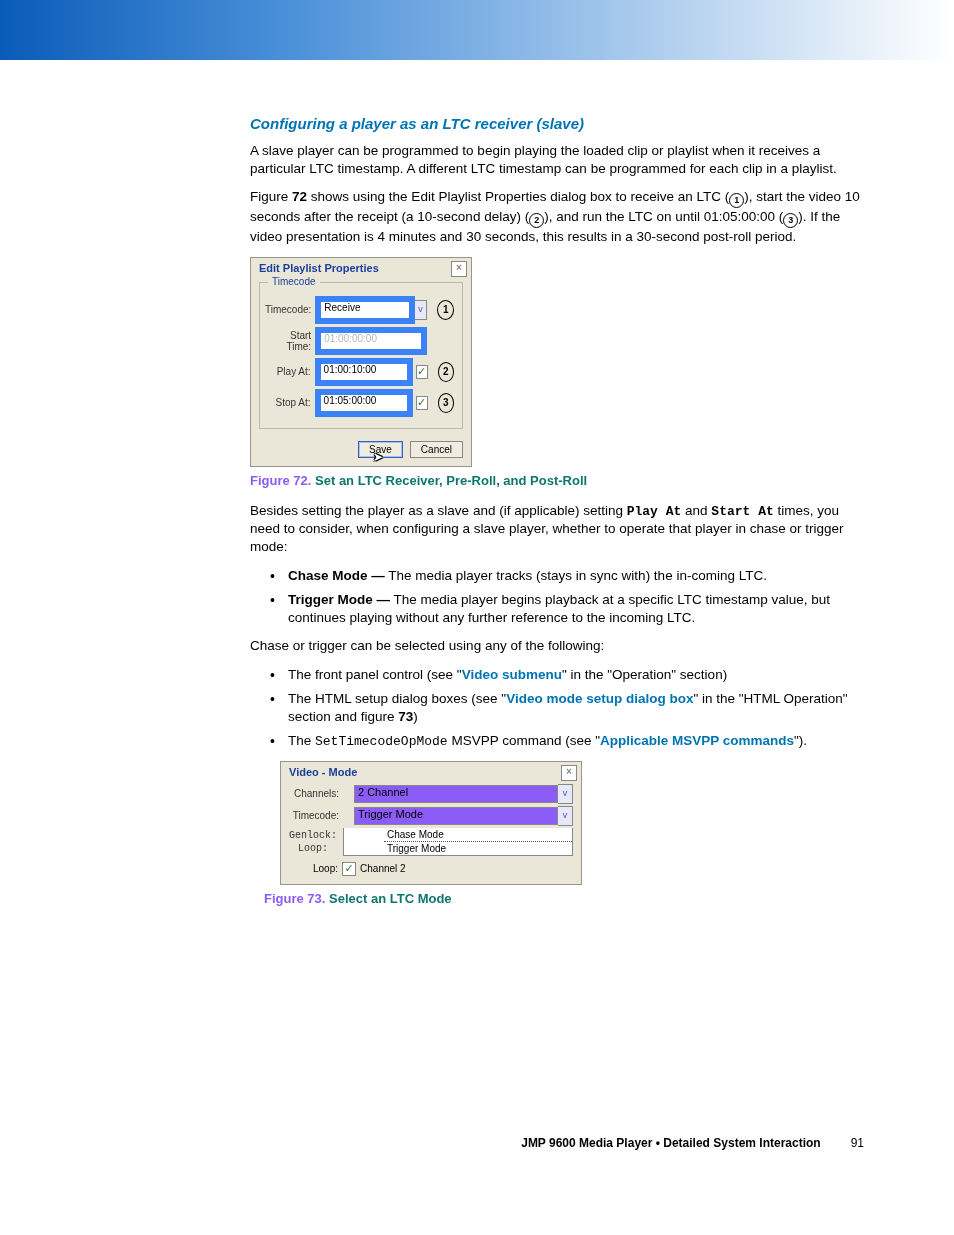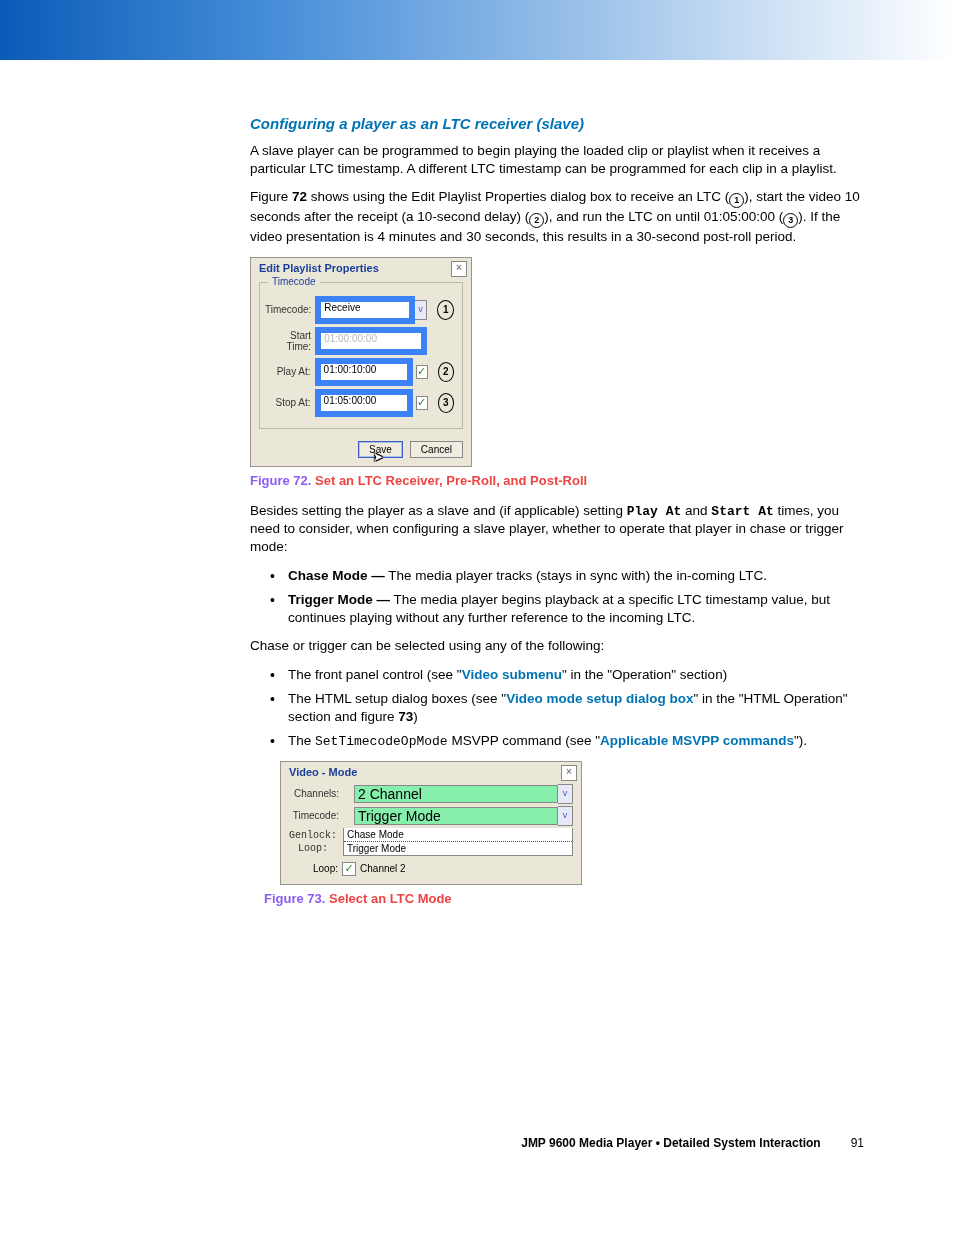--- a/index.html
+++ b/index.html
@@ -171,21 +171,21 @@
     color: #fff;
     text-shadow: 1px 1px 0 #000, -1px -1px 0 #000, 1px -1px 0 #000, -1px 1px 0 #000;
     left: 14px;
     top: 8px;
   }
   .figure-caption {
     font-size: 13px;
     margin: 6px 0 14px 0;
   }
   .figure-caption .fig-label { color: #8b5cf6; font-weight: bold; }
-  .figure-caption .fig-title { color: #ef4444; font-weight: bold; }
+  .figure-caption .fig-title { color: #0f766e; font-weight: bold; }
   ul.bullets {
     list-style: none;
     padding: 0 0 0 20px;
     margin: 8px 0;
   }
   ul.bullets > li {
     position: relative;
     font-size: 13.5px;
     line-height: 1.35;
     margin: 6px 0;
@@ -207,27 +207,28 @@
     border: 1px solid #9a958c;
     background: #ebe7d8;
     font-family: Tahoma, Arial, sans-serif;
     font-size: 11px;
     width: 300px;
     margin-left: 30px;
   }
   .d2-title { position: relative; padding: 4px 8px; color:#1a3e9c; font-weight:bold; font-size:11px; }
   .d2-row { display:flex; align-items:center; margin:2px 8px; }
   .d2-label { width:50px; text-align:right; font-size:10px; margin-right:15px; color:#333;}
-  .d2-input { flex:1; height:16px; border:1px solid #888; background:#86efac; font-size:14px; padding:0 3px; color:#000;}
+  .d2-input { flex:1; height:16px; border:1px solid #888; background:#8b5cf6; font-size:11px; padding:0 3px; color:#000;}
   .d2-dropdown-list {
     margin: 0 8px 0 62px;
     border:1px solid #888;
     border-top:none;
     background:#fff;
     font-size:10px;
+    padding-left:40px;
   }
   .d2-option { padding:1px 3px; }
   .d2-option.hover { border-bottom:1px dotted #555; }
   .d2-loop-row { display:flex; align-items:center; margin:6px 8px 8px 62px; font-size:10px;}
   .d2-checkbox { width:12px; height:12px; border:1px solid #888; background:#fff; color:#2a7a2a; font-size:11px; line-height:11px; text-align:center; margin-right:4px;}
   .footer {
     margin-top: 230px;
     padding: 0 90px 30px 0;
     text-align: right;
     font-size: 12px;

